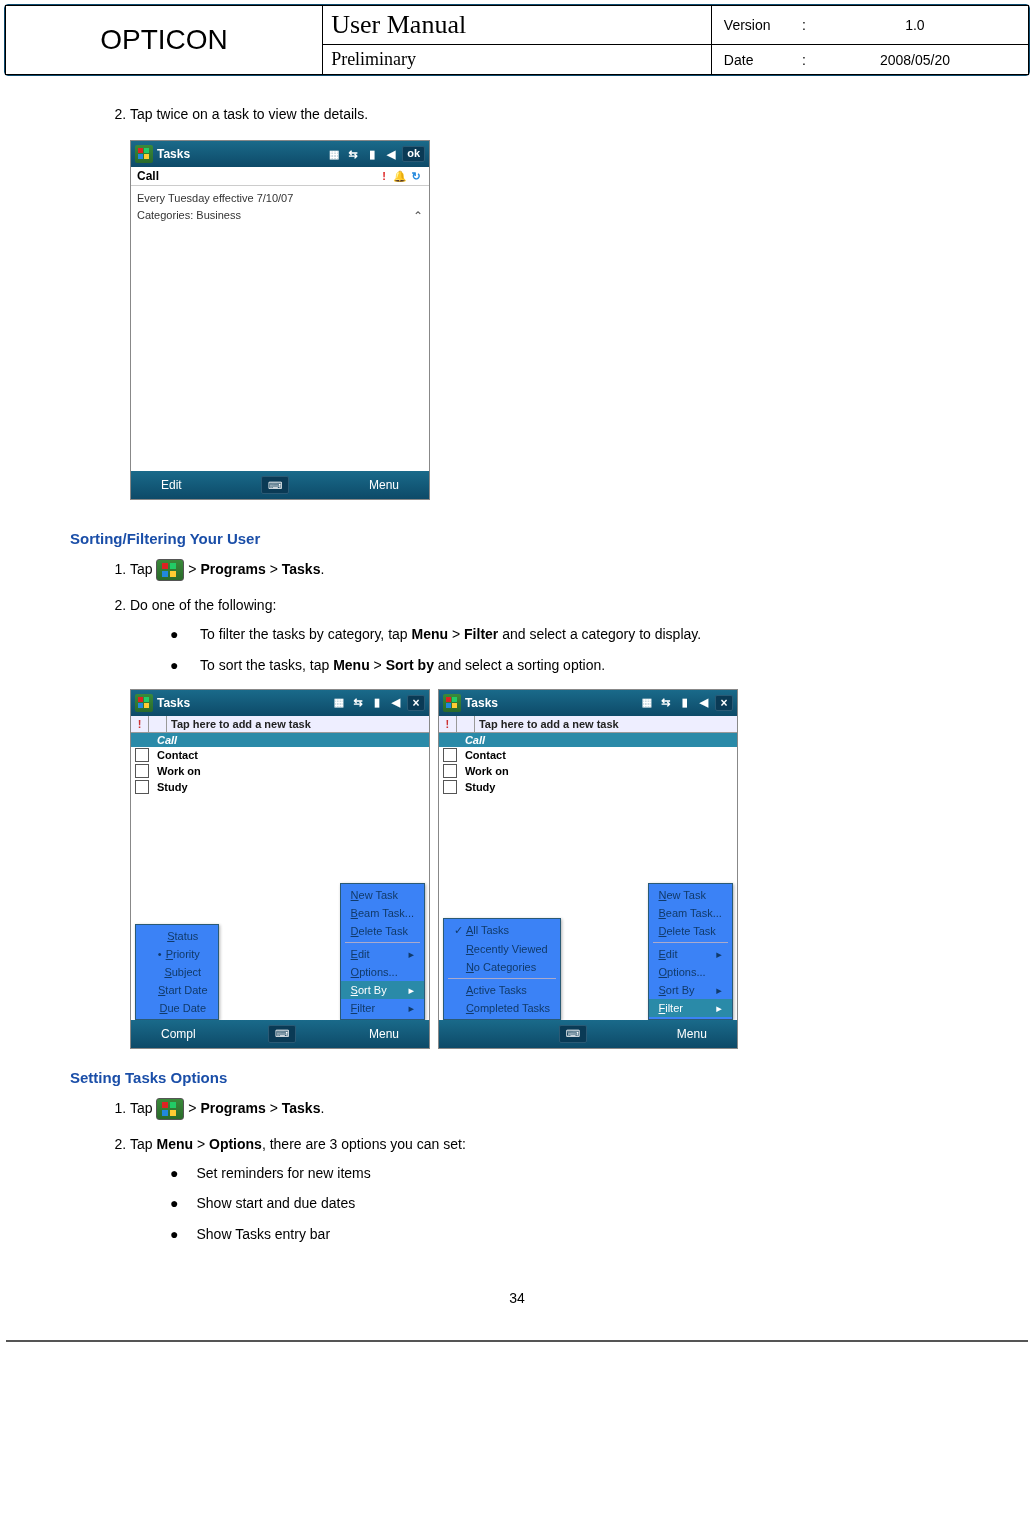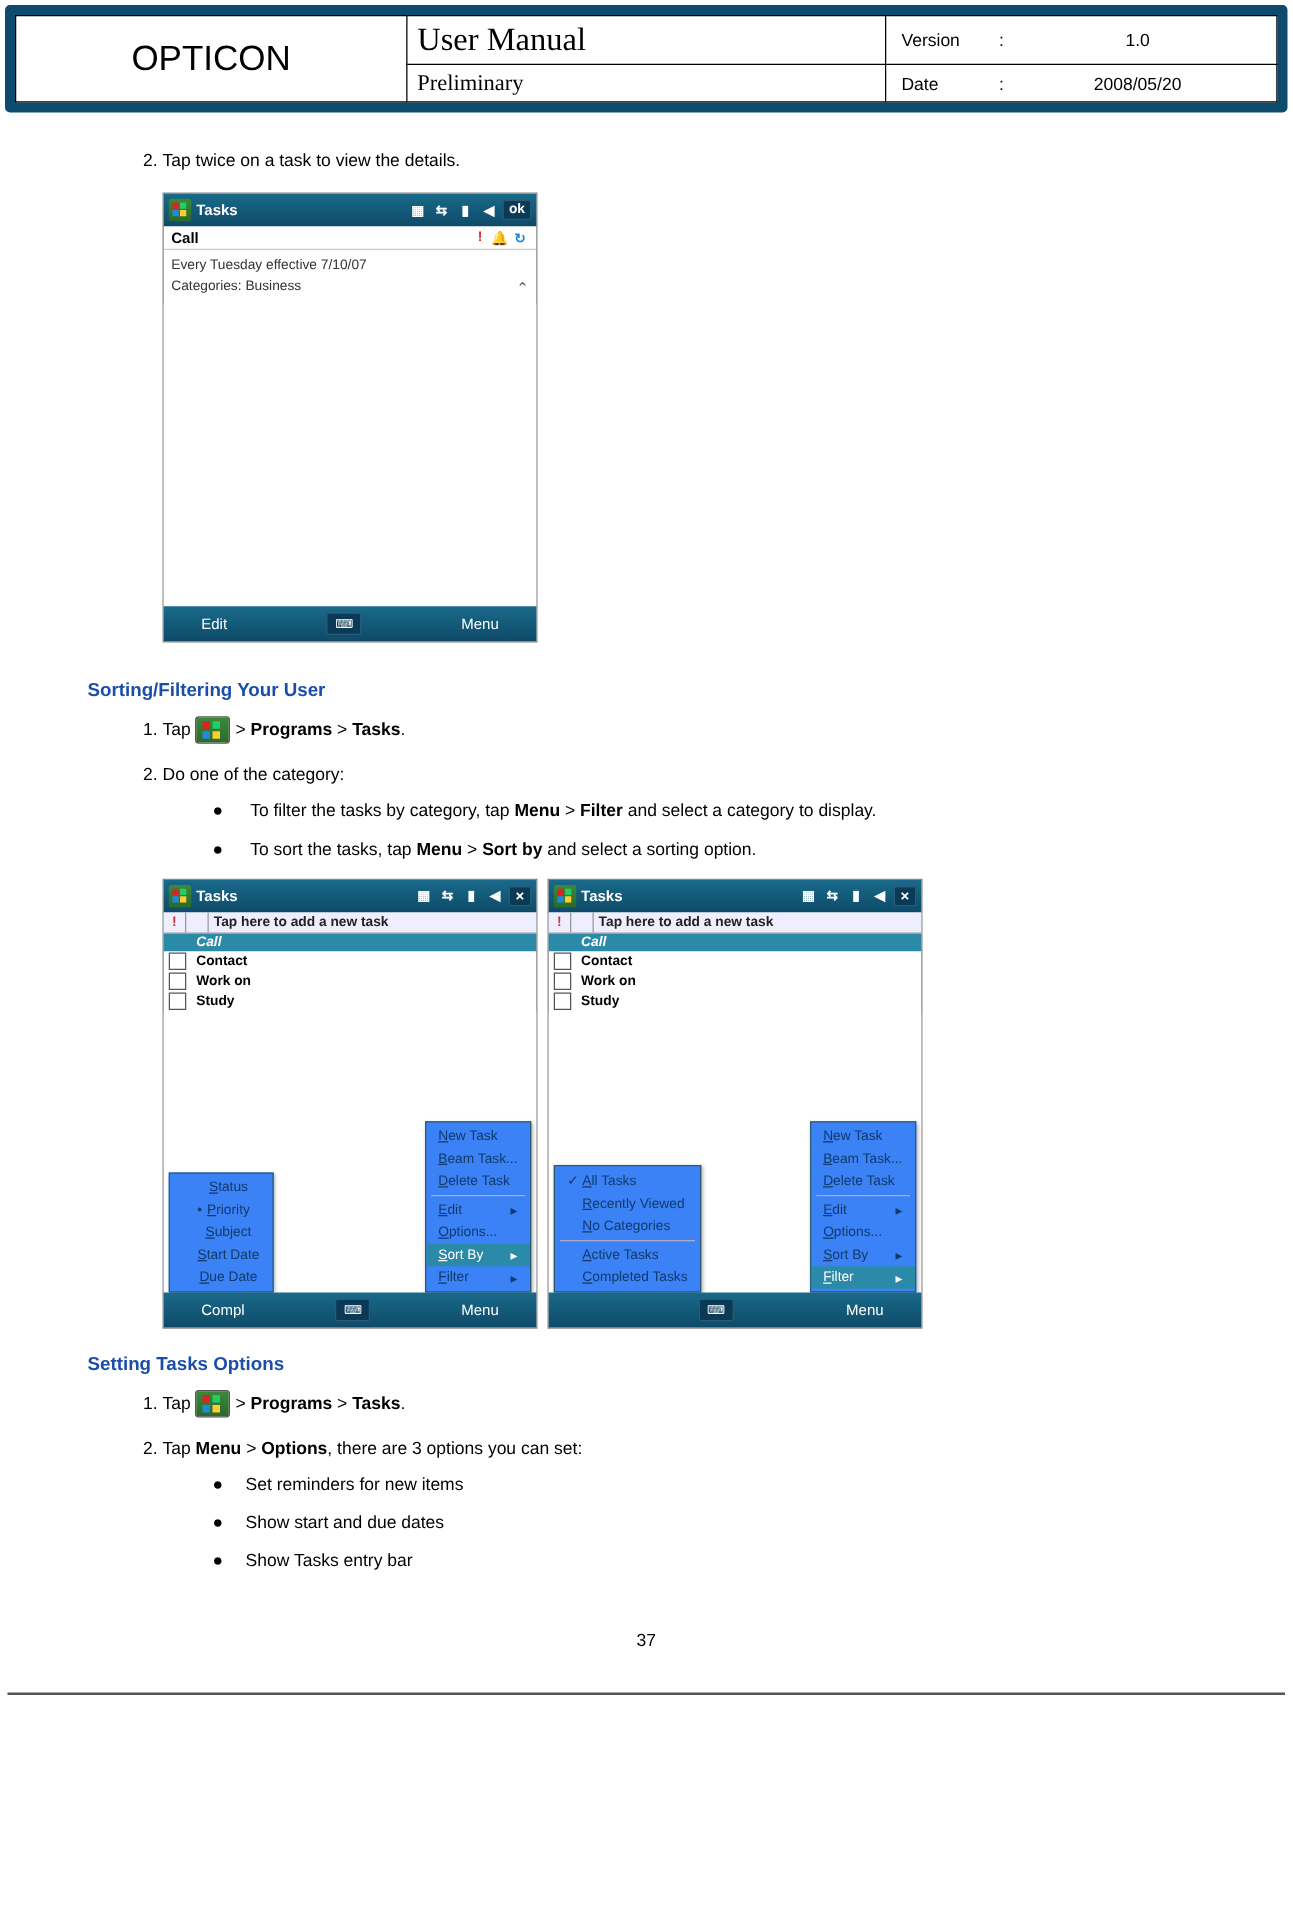--- a/index.html
+++ b/index.html
@@ -6,21 +6,21 @@
   body {
     font-family: Verdana, Arial, sans-serif;
     font-size: 14px;
     color: #000;
     background: #fff;
     width: 1034px;
     margin: 0 auto;
     padding: 0;
   }
   .page {
-    border: 8px solid #0c4a6e;
+    border: 1px solid #0c4a6e;
     border-radius: 4px;
     padding: 0;
     margin: 4px;
   }
   .header-table {
     width: 100%;
     border-collapse: collapse;
   }
   .header-table td {
     border: 1px solid #000;
@@ -233,21 +233,21 @@
   <ol class="main">
     <li>
       <span>Tap </span>
       <span class="start-icon"></span>
       <span> &gt; </span>
       <span class="bold">Programs</span>
       <span> &gt; </span>
       <span class="bold">Tasks</span><span>.</span>
     </li>
     <li>
-      <span>Do one of the category:</span>
+      <span>Do one of the following:</span>
       <ul class="bullets">
         <li>
           <span>To filter the tasks by category, tap </span><span class="bold">Menu</span><span> &gt; </span><span class="bold">Filter</span><span> and select a category to display.</span>
         </li>
         <li>
           <span>To sort the tasks, tap </span><span class="bold">Menu</span><span> &gt; </span><span class="bold">Sort by</span><span> and select a sorting option.</span>
         </li>
       </ul>
     </li>
   </ol>
@@ -398,15 +398,15 @@
     <li>
       <span>Tap </span><span class="bold">Menu</span><span> &gt; </span><span class="bold">Options</span><span>, there are 3 options you can set:</span>
       <ul class="bullets" id="opt-bullets">
           <li>Set reminders for new items</li>
           <li>Show start and due dates</li>
           <li>Show Tasks entry bar</li>
         </ul>
     </li>
   </ol>
 
-  <div class="page-num">37</div>
+  <div class="page-num">34</div>
 </div>
 <div class="footer-line"></div>
 
 </body></html>

